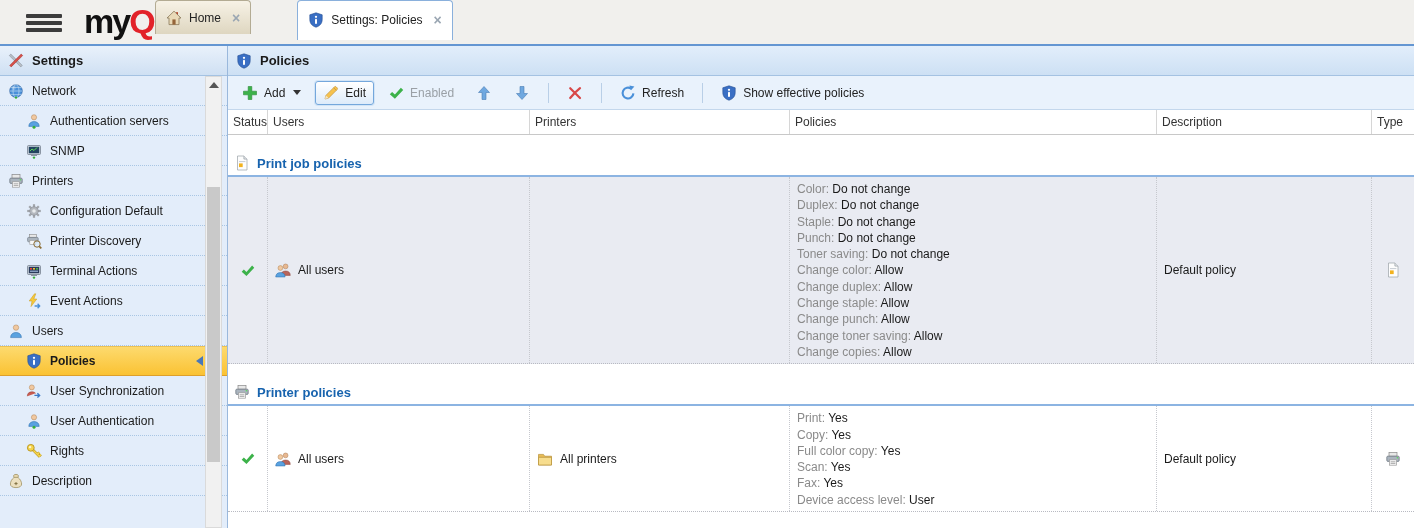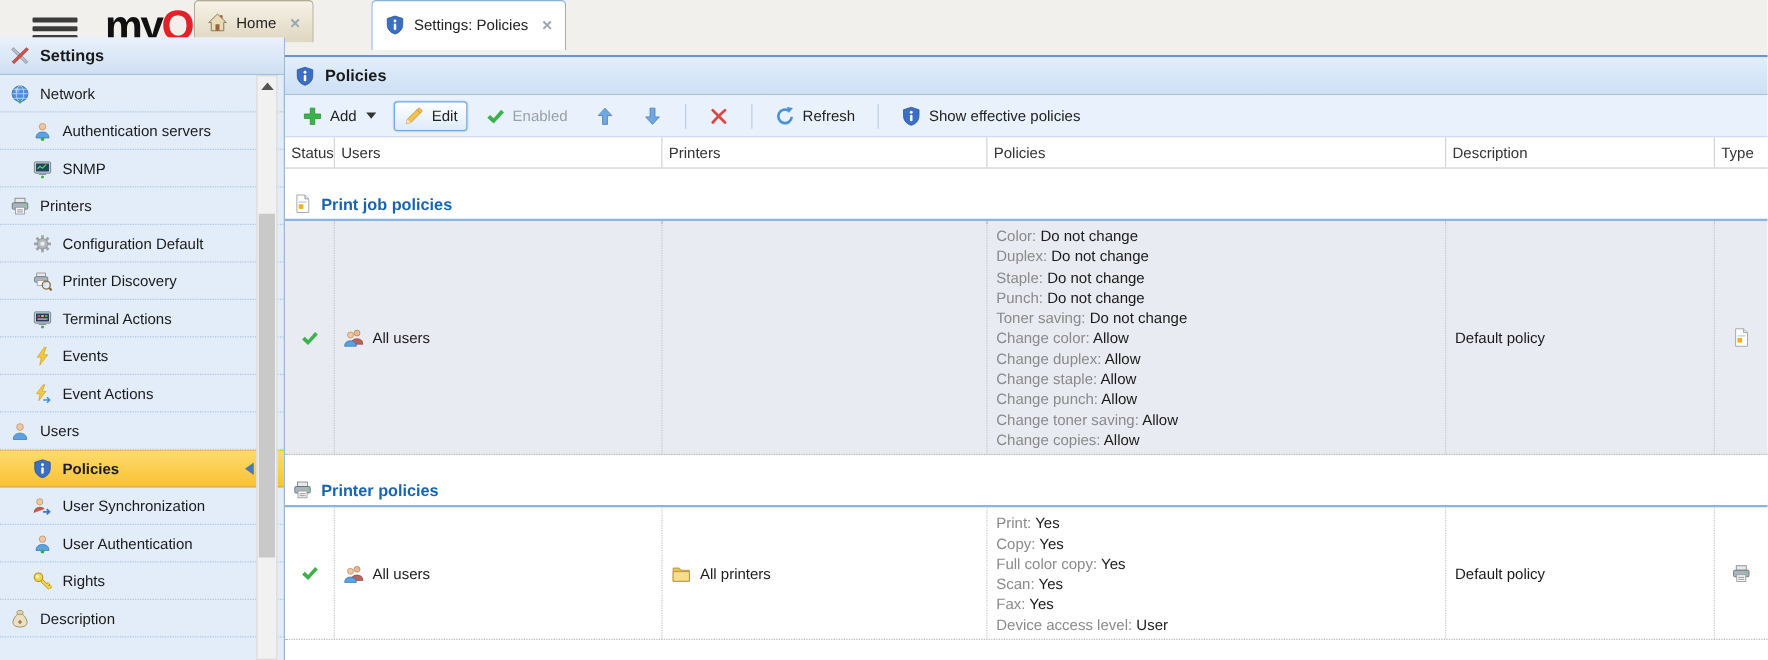--- a/index.html
+++ b/index.html
@@ -20,21 +20,21 @@
     border-bottom:none; border-radius:4px 4px 0 0; margin-right:4px; cursor:pointer; }
   .tab.active { height:40px; background:#fff; border:1px solid #8ab0dc; border-bottom:none;
     position:relative; z-index:3; margin-bottom:-2px; padding-bottom:2px; }
   .tab-label { white-space:nowrap; color:#222; }
   .tab-close { color:#9aa6b2; font-size:14px; font-weight:bold; margin-left:4px; cursor:pointer; }
 
   .ic { display:inline-block; width:16px; height:16px; flex:none; vertical-align:middle; }
   .ic svg { width:100%; height:100%; display:block; }
 
   
-  .sidebar { position:absolute; top:30px; left:0; width:228px; bottom:0;
+  .sidebar { position:absolute; top:46px; left:0; width:228px; bottom:0;
     background:#e3edfa; border-right:1px solid #9ab8dc; }
   .side-header { height:30px; display:flex; align-items:center; gap:8px; padding-left:8px;
     background:linear-gradient(#e9f1fb,#cfe0f3); border-bottom:1px solid #a4c2e2;
     font-weight:bold; font-size:13px; }
   .side-list { position:absolute; top:30px; left:0; right:0; bottom:0; }
   .side-item { height:30px; display:flex; align-items:center; gap:8px;
     border-bottom:1px dotted #a9c6e4; cursor:pointer; position:relative; padding-right:26px; }
   .side-item.lvl0 { padding-left:8px; }
   .side-item.lvl1 { padding-left:26px; }
   .side-item.selected { background:linear-gradient(#fdda6e,#fac233);
@@ -222,28 +222,20 @@
             <rect x="4" y="7.6" width="8" height="1.3" fill="#90a8c8"></rect>
             <rect x="5" y="11.8" width="6" height="1.2" fill="#8a96a2"></rect>
             <circle cx="8" cy="14.6" r="1.2" fill="#35b03a"></circle>
           </svg>
         </span>
         <span class="cell-label">Terminal Actions</span>
       </div>
       <div class="side-item lvl1">
         <span class="ic">
           <svg viewBox="0 0 16 16">
-            <polygon points="9.5,0.8 3.8,8.8 7,8.8 5.8,15.2 12.2,6.8 8.8,6.8 11,0.8" fill="#f6c93d" stroke="#c89a18" stroke-width="0.5"></polygon>
-          </svg>
-        </span>
-        <span class="cell-label">Events</span>
-      </div>
-      <div class="side-item lvl1">
-        <span class="ic">
-          <svg viewBox="0 0 16 16">
             <polygon points="8.5,0.8 3.2,8 6,8 5,13.6 10.8,6 7.8,6 9.8,0.8" fill="#f6c93d" stroke="#c89a18" stroke-width="0.5"></polygon>
             <path d="M8.6 13h5M11.6 10.8l2.1 2.2-2.1 2.2" stroke="#4a90d9" stroke-width="1.3" fill="none"></path>
           </svg>
         </span>
         <span class="cell-label">Event Actions</span>
       </div>
       <div class="side-item lvl0">
         <span class="ic">
           <svg viewBox="0 0 16 16">
             <circle cx="8" cy="4.6" r="2.7" fill="#f0c8a0" stroke="#b08050" stroke-width="0.5"></circle>

